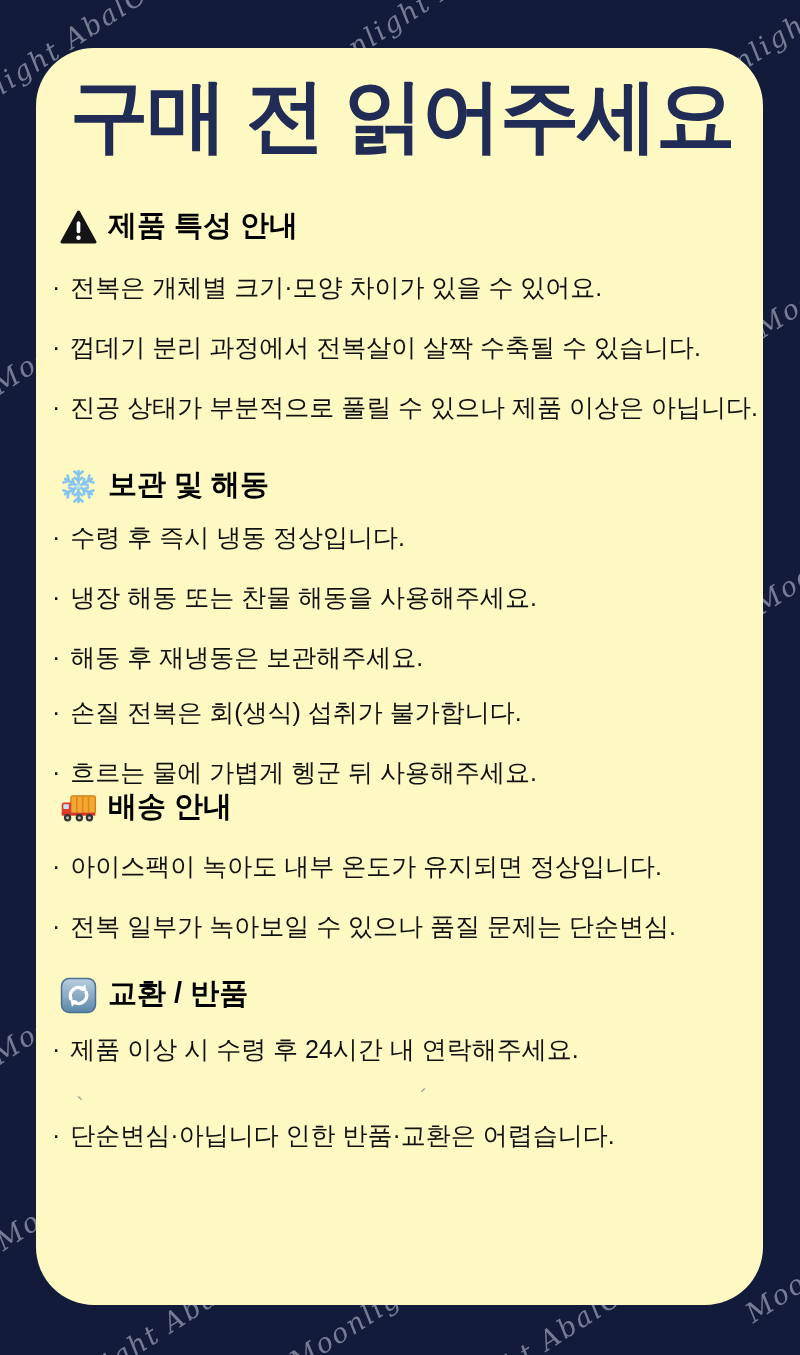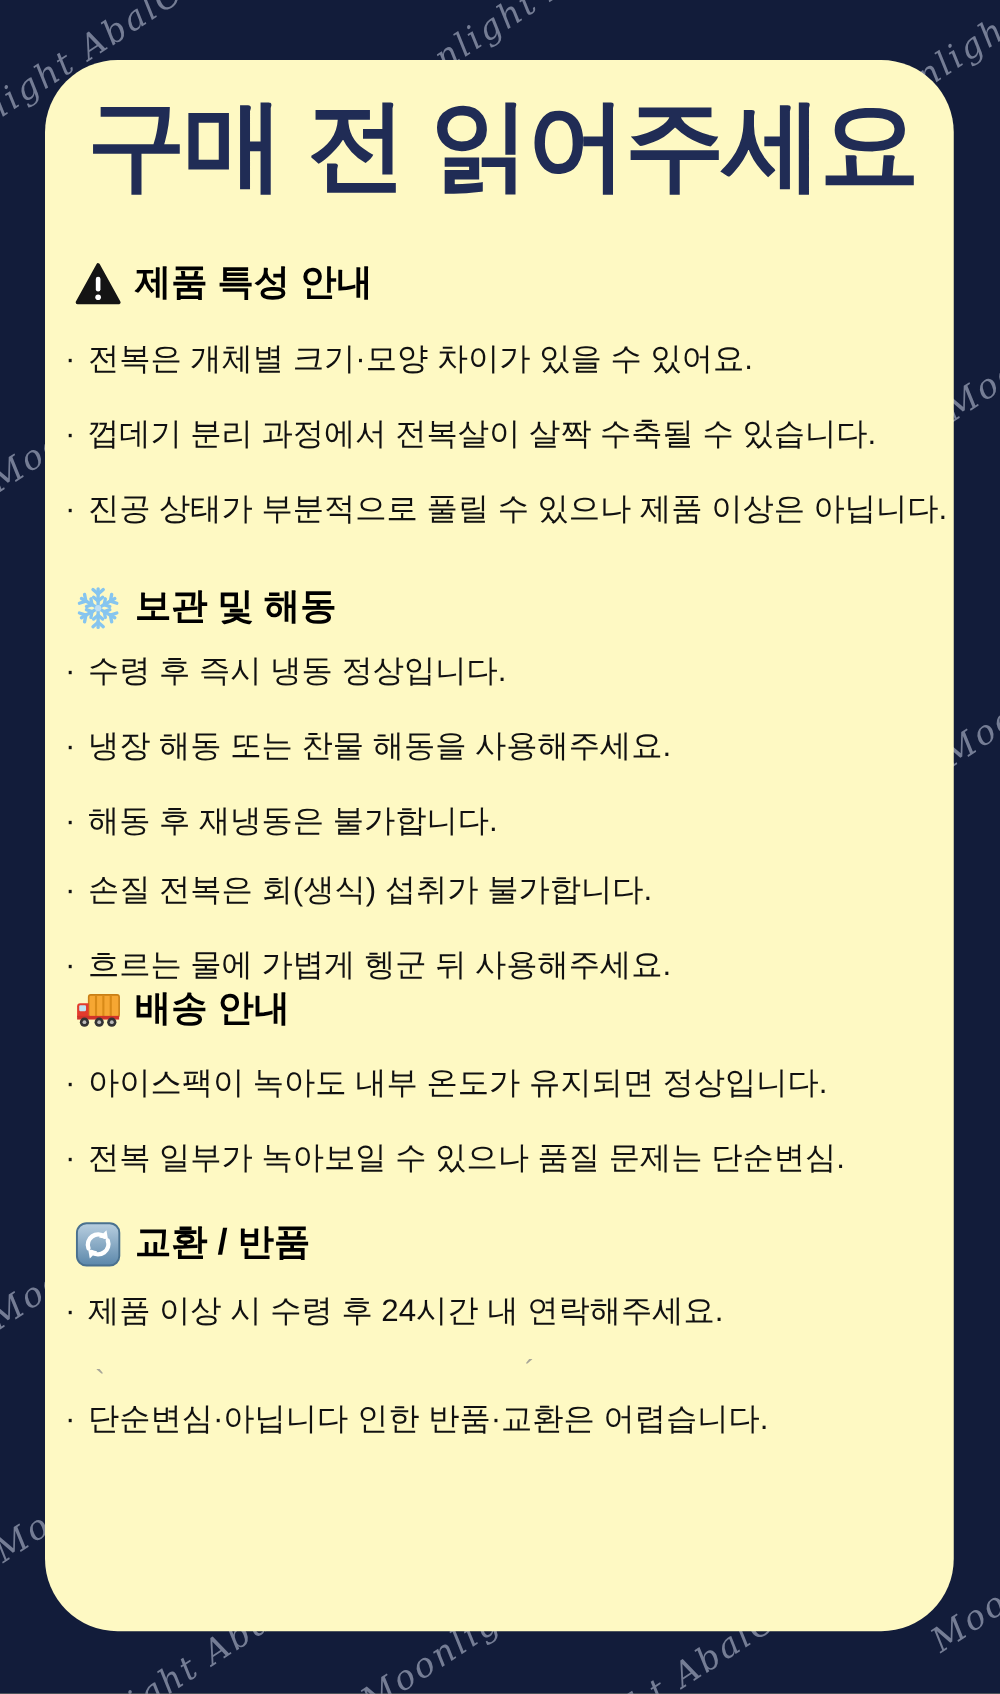--- a/index.html
+++ b/index.html
@@ -132,21 +132,21 @@
     <div class="bullet mt17">
       <span class="dot">·</span>
       <span>수령 후 즉시 냉동 정상입니다.</span>
     </div>
     <div class="bullet mt30">
       <span class="dot">·</span>
       <span>냉장 해동 또는 찬물 해동을 사용해주세요.</span>
     </div>
     <div class="bullet mt30">
       <span class="dot">·</span>
-      <span>해동 후 재냉동은 불가합니다.</span>
+      <span>해동 후 재냉동은 보관해주세요.</span>
     </div>
 
     <div class="bullet mt25">
       <span class="dot">·</span>
       <span>손질 전복은 회(생식) 섭취가 불가합니다.</span>
     </div>
     <div class="bullet mt30">
       <span class="dot">·</span>
       <span>흐르는 물에 가볍게 헹군 뒤 사용해주세요.</span>
     </div>

